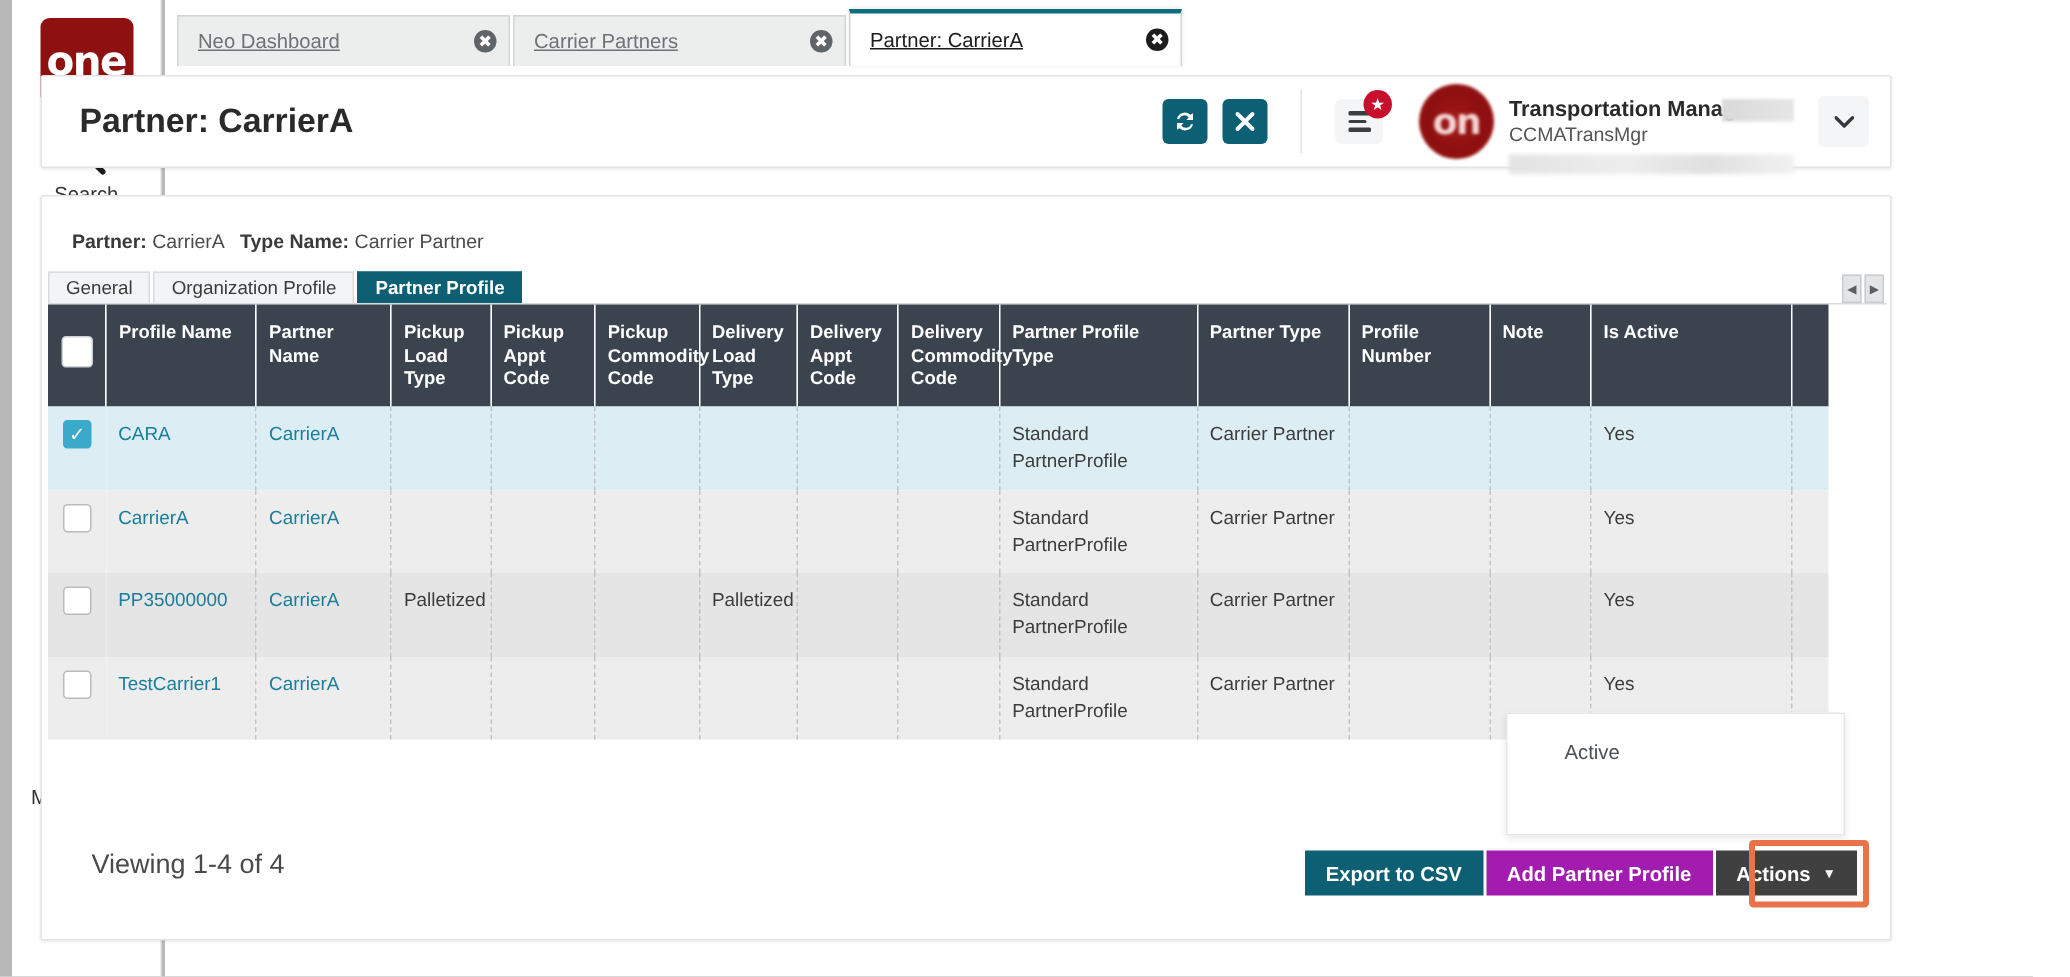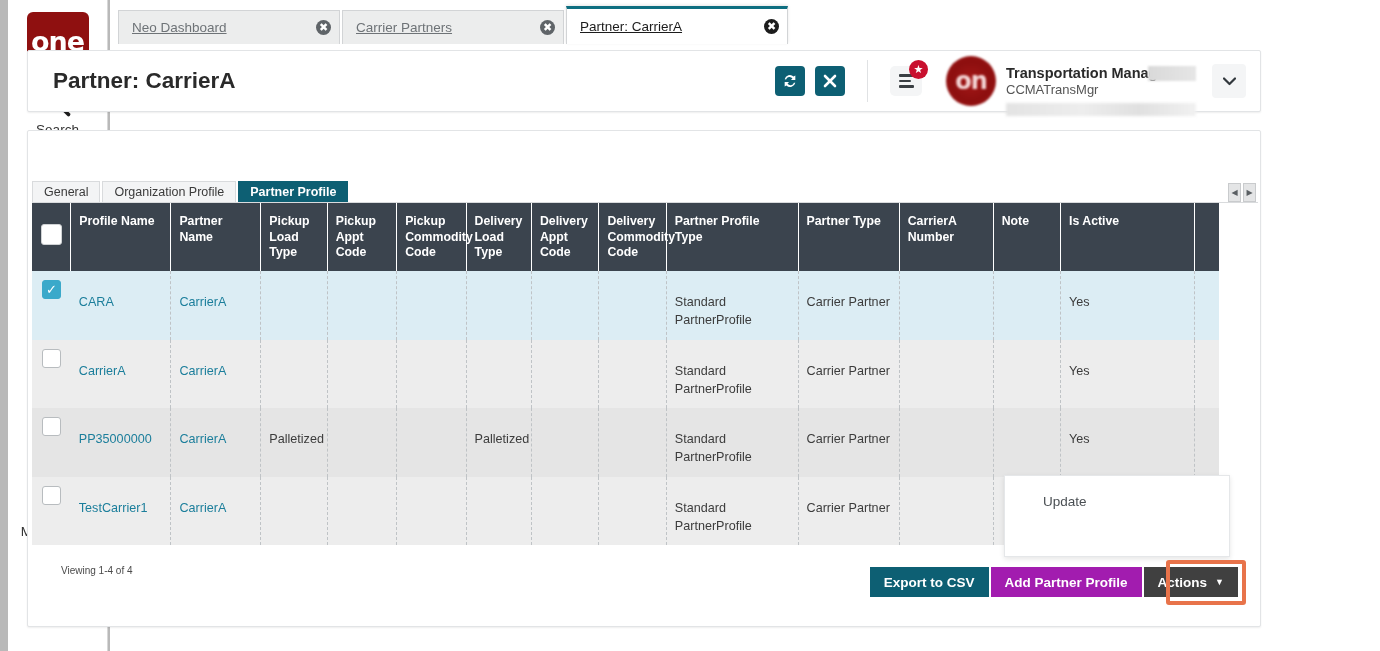--- a/index.html
+++ b/index.html
@@ -167,21 +167,21 @@
   .tablewrap { position: absolute; left: 4px; top: 72px; width: 1226px; }
   table.grid { border-collapse: collapse; width: 1187px; table-layout: fixed; }
   table.grid thead th {
     background: #3b444e; color: #fff; font-size: 12.3px; font-weight: 700;
     text-align: left; vertical-align: top; padding: 11px 7px 10px 8px;
     border-right: 1px solid #fff; line-height: 1.28;
   }
   table.grid thead th.cbcol { padding: 0; vertical-align: middle; text-align: center; }
   table.grid thead th:last-child { border-right: none; }
   table.grid tbody td {
-    font-size: 12.6px; color: #3c3c3c; padding: 22px 8px 10px 8px;
+    font-size: 12.6px; color: #3c3c3c; padding: 9px 8px 10px 8px;
     border-right: 1px dashed #bfc3c6; vertical-align: top; line-height: 1.45;
   }
   table.grid tbody td:last-child { border-right: none; }
   table.grid tbody tr.r-odd { background: #ededed; }
   table.grid tbody tr.r-even { background: #e5e5e5; }
   table.grid tbody tr.sel { background: #dcedf4; }
   td.cbcol { text-align: center; padding: 9px 0 0 0 !important; border-right: none !important; }
   .lnk { color: #1b7e9b; cursor: pointer; }
   .cbox {
     width: 19px; height: 19px; border: 1px solid #b8bcbf; background: #fff;
@@ -190,21 +190,21 @@
   .cbox.on {
     background: #3ba9ca; border-color: #3ba9ca; color: #fff; font-size: 13px;
     line-height: 18px; text-align: center;
   }
   .hdr-cbox {
     width: 21px; height: 21px; border: 1px solid #cfd2d4; background: #fff;
     border-radius: 3px; display: inline-block; cursor: pointer;
   }
 
   
-  .viewing { position: absolute; left: 33px; bottom: 50px; font-size: 10px; color: #4a4a4a; }
+  .viewing { position: absolute; left: 33px; bottom: 39px; font-size: 18px; color: #4a4a4a; }
   .actionbar { position: absolute; right: 22px; bottom: 29px; display: flex; }
   .btn {
     height: 30px; padding: 0 14px; font-size: 13.5px; font-weight: 700; color: #fff;
     display: flex; align-items: center; cursor: pointer; border: none;
     font-family: "Liberation Sans", sans-serif;
   }
   .btn-csv { background: #0d5f73; }
   .btn-add { background: #a21caf; margin-left: 2px; }
   .btn-actions { background: #404040; margin-left: 2px; gap: 8px; }
   .btn-actions .cv { font-size: 9px; }
@@ -373,20 +373,27 @@
 
       <div class="caret-btn">
         <svg width="13" height="9" viewBox="0 0 13 9">
           <path d="M1 1.5 L6.5 7 L12 1.5" fill="none" stroke="#32383d" stroke-width="2.2" stroke-linecap="round" stroke-linejoin="round"></path>
         </svg>
       </div>
     </div>
 
     <div class="content-card">
 
+      <div class="crumbline">
+        <b>Partner:</b>
+        <span class="v">CarrierA</span>
+        &nbsp;
+        <b>Type Name:</b>
+        <span class="v">Carrier Partner</span>
+      </div>
 
       <div class="subtabs">
         <div class="stab">
           <span>General</span>
         </div>
         <div class="stab">
           <span>Organization Profile</span>
         </div>
         <div class="stab active">
           <span>Partner Profile</span>
@@ -424,21 +431,21 @@
               <th>Profile Name</th>
               <th>Partner Name</th>
               <th>Pickup Load Type</th>
               <th>Pickup Appt Code</th>
               <th>Pickup Commodity Code</th>
               <th>Delivery Load Type</th>
               <th>Delivery Appt Code</th>
               <th>Delivery Commodity Code</th>
               <th>Partner Profile Type</th>
               <th>Partner Type</th>
-              <th>CarrierA Number</th>
+              <th>Profile Number</th>
               <th>Note</th>
               <th>Is Active</th>
               <th></th>
             </tr>
           </thead>
           <tbody>
             <tr class="sel">
               <td class="cbcol">
                 <span class="cbox on">✓</span>
               </td>
@@ -514,21 +521,21 @@
               <td>Yes</td>
               <td></td>
             </tr>
           </tbody>
         </table>
       </div>
 
       <div class="viewing">Viewing 1-4 of 4</div>
 
       <div class="dropdown">
-        <div class="dd-item">Update</div>
+        <div class="dd-item">Active</div>
       </div>
 
       <div class="actionbar">
         <div class="btn btn-csv">Export to CSV</div>
         <div class="btn btn-add">Add Partner Profile</div>
         <div class="btn btn-actions">
           <span>Actions</span>
           <span class="cv">▼</span>
         </div>
       </div>

